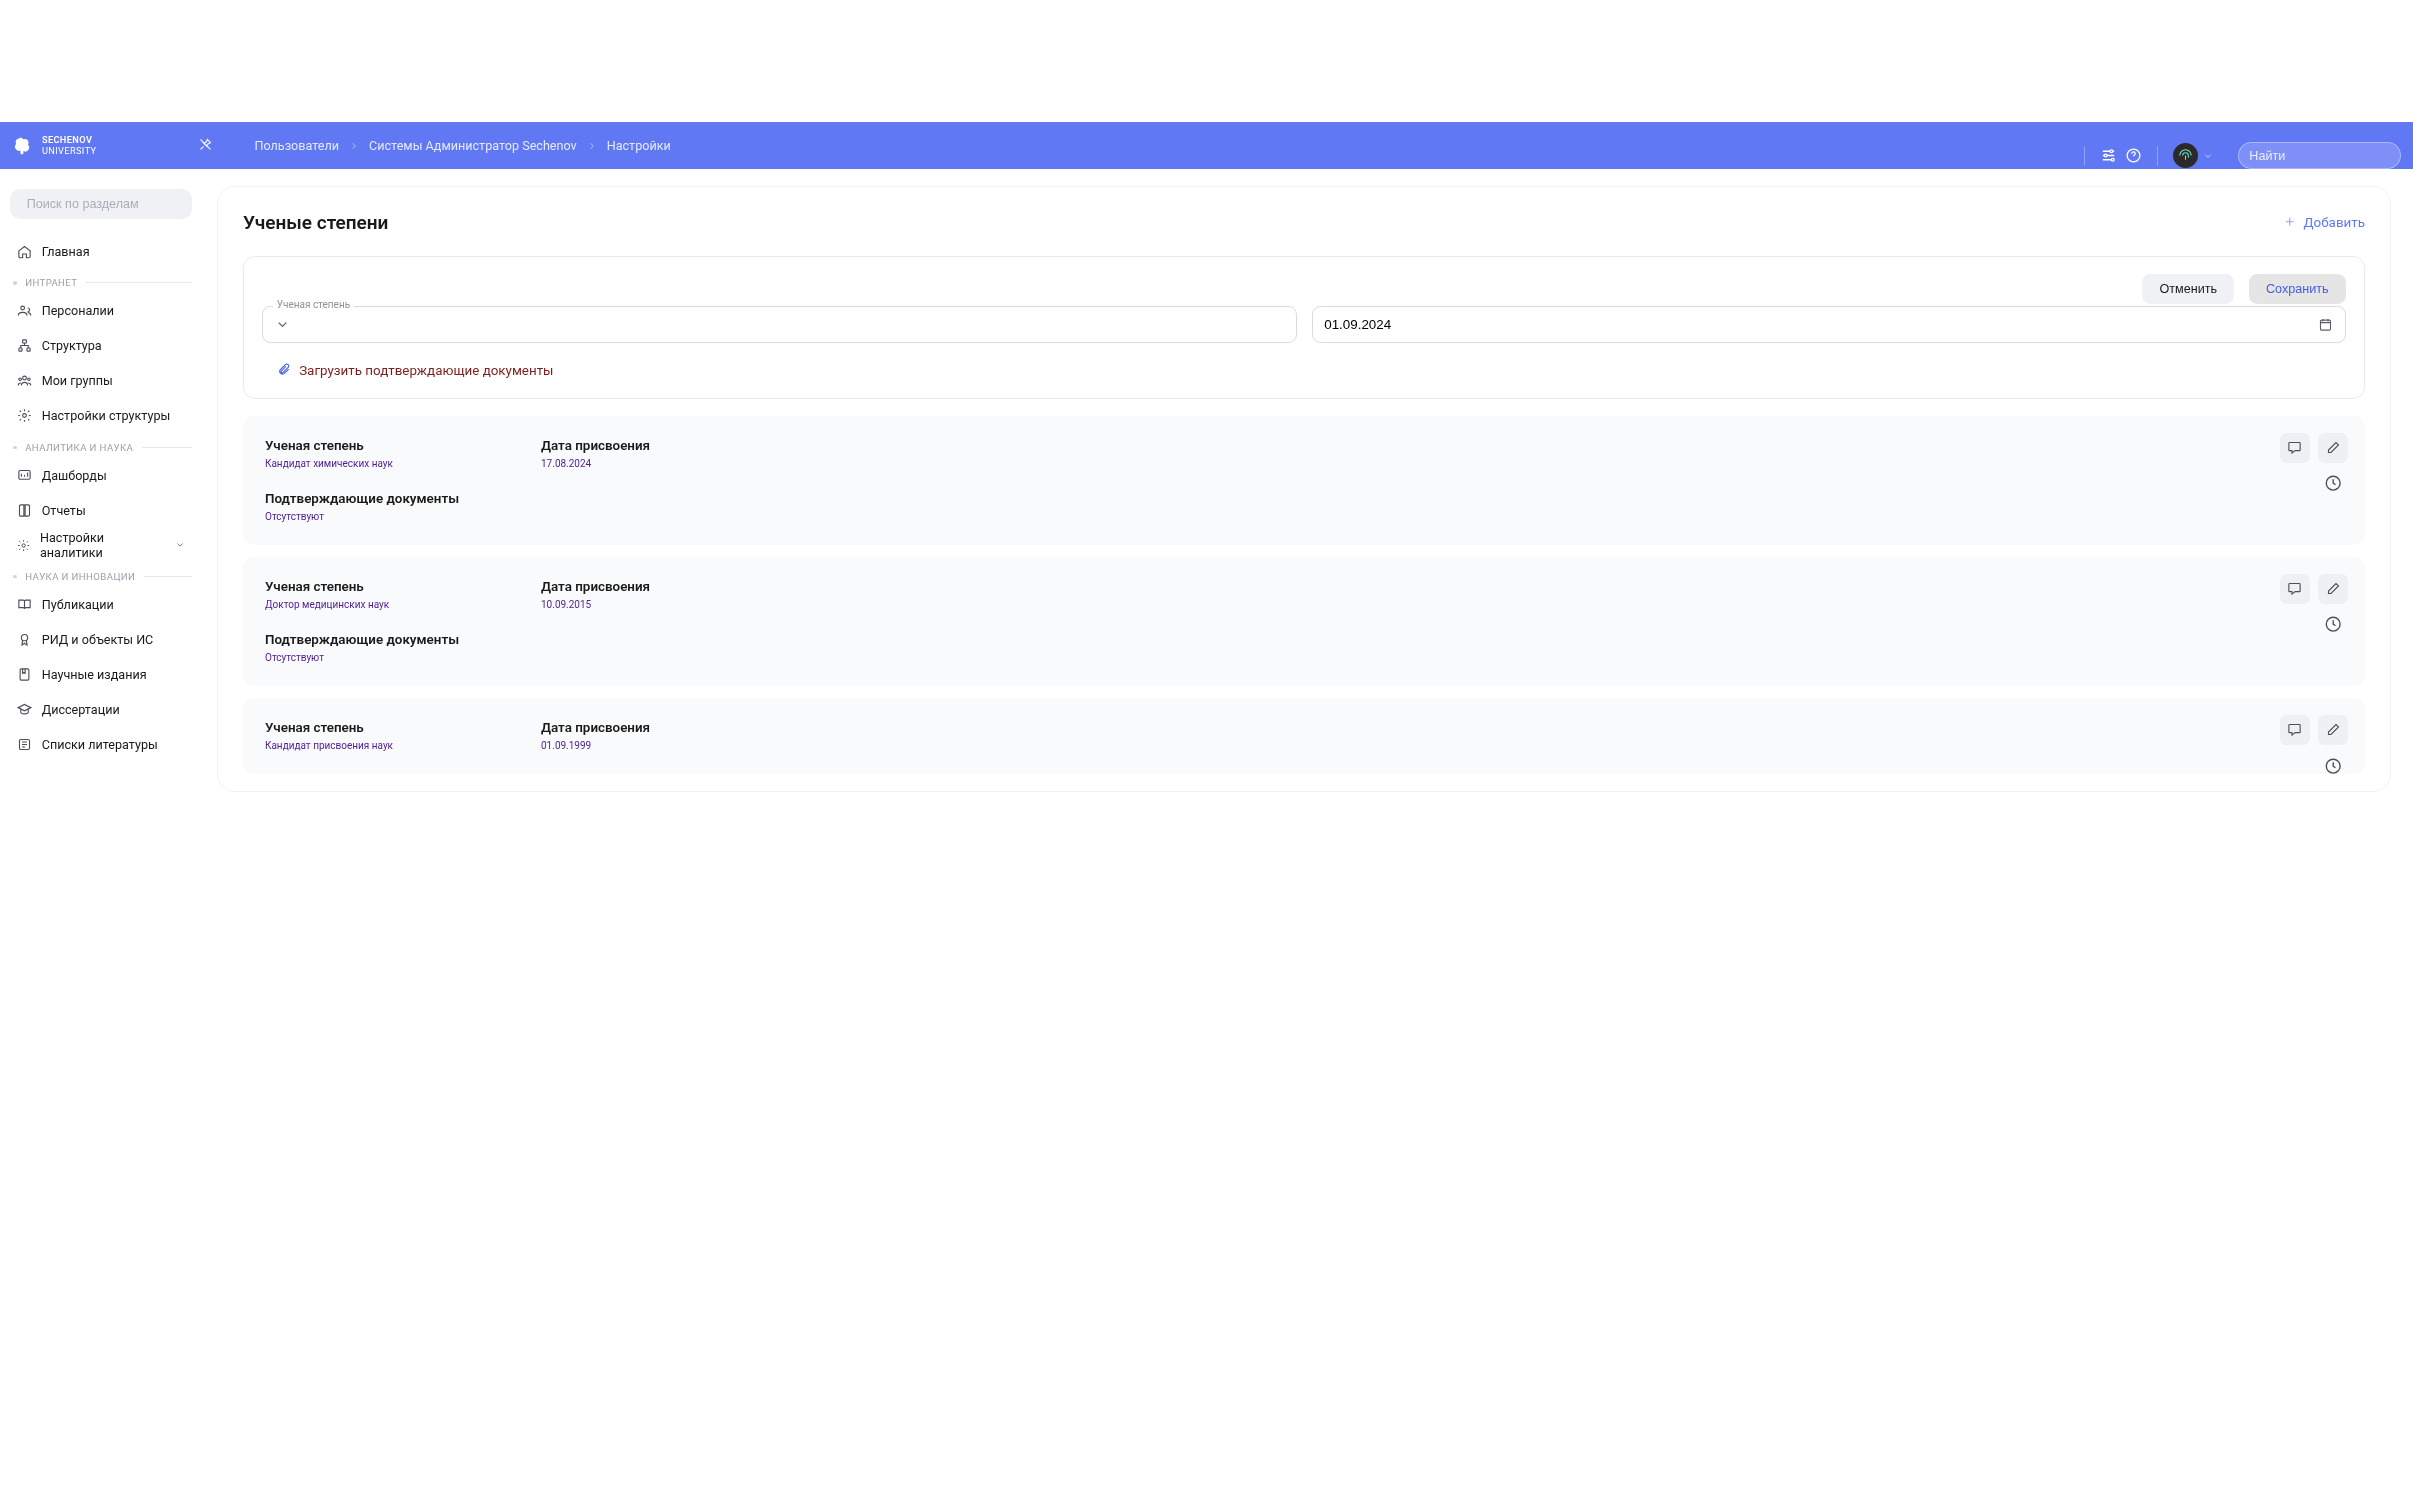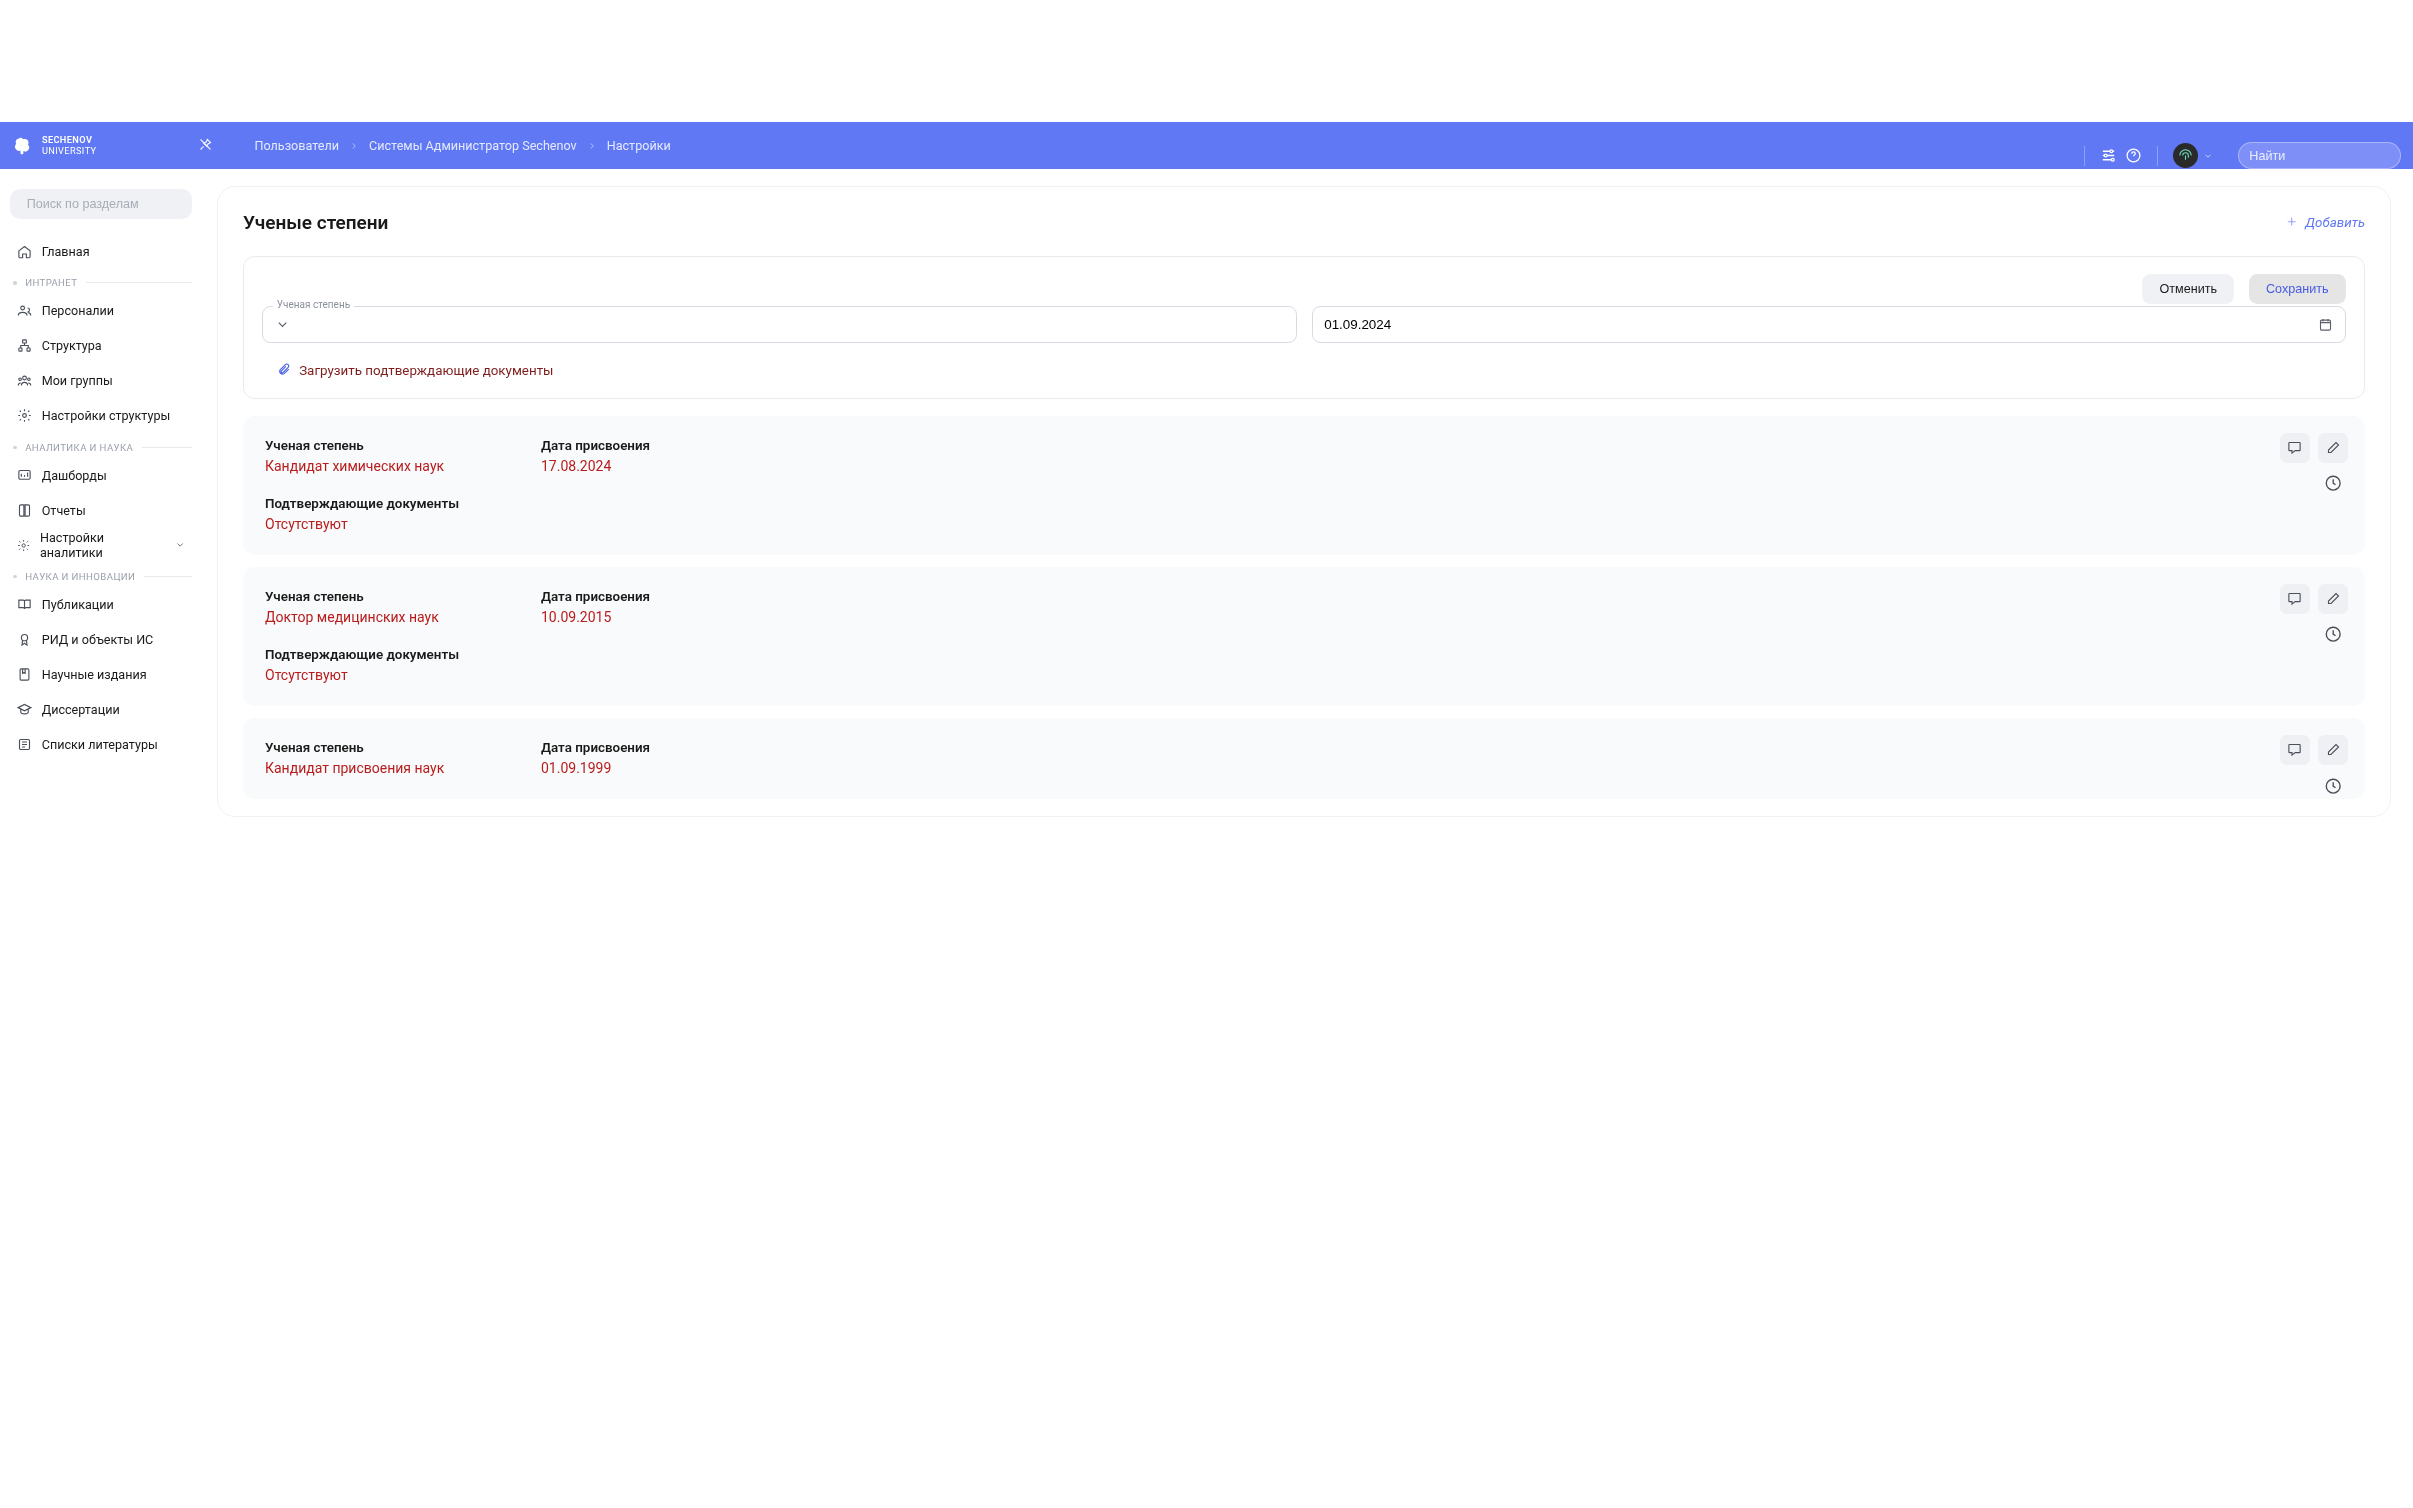--- a/index.html
+++ b/index.html
@@ -105,21 +105,21 @@
 .card-page {
   background:#fff;
   border:0.8px solid #f0f1f4;
   border-radius:18px;
   padding:23.5px 25px 5px 25px;
 }
 .title-row { display:flex; align-items:center; margin-bottom:22px; }
 .title-row h1 { font-size:19px; font-weight:600; }
 .add-btn {
   margin-left:auto; display:flex; align-items:center; gap:6.7px;
-  color:#6178F5; font-size:13.4px; cursor:pointer;font-style:italic;
+  color:#6178F5; font-size:13.4px; cursor:pointer;
 }
 .add-btn svg { width:13.4px; height:13.4px; stroke:#96a4f6; }
 
 
 .edit-panel {
   border:0.8px solid #e8eaef; border-radius:11.7px;
   padding:17px 18.4px 20px 18.4px;
   margin-bottom:17px;
 }
 .panel-actions { display:flex; gap:15px; justify-content:flex-end; margin-bottom:2px; }
@@ -158,21 +158,21 @@
 .record {
   background:#f9fafb;
   border-radius:11.7px;
   padding:22px 22px 23.5px 22px;
   margin-bottom:11.7px;
   position:relative;
 }
 .record .cols { display:flex; gap:50px; }
 .record .col1 { width:226px; }
 .record .label { font-size:13.4px; font-weight:600; margin-bottom:5px; }
-.record .value { font-size:14px; color:#b91c1c; }
+.record .value { font-size:10px; color:#4c1d95; }
 .record .docs-label { font-size:13.4px; font-weight:600; margin-top:22px; margin-bottom:5px; }
 .rec-actions {
   position:absolute; top:17px; right:17px;
   display:flex; flex-direction:column; align-items:flex-end; gap:11.7px;
 }
 .rec-actions .row { display:flex; gap:8.4px; }
 .icon-btn {
   width:30px; height:30px; border-radius:6.7px;
   background:#eef0f4; display:flex; align-items:center; justify-content:center;
   cursor:pointer;

